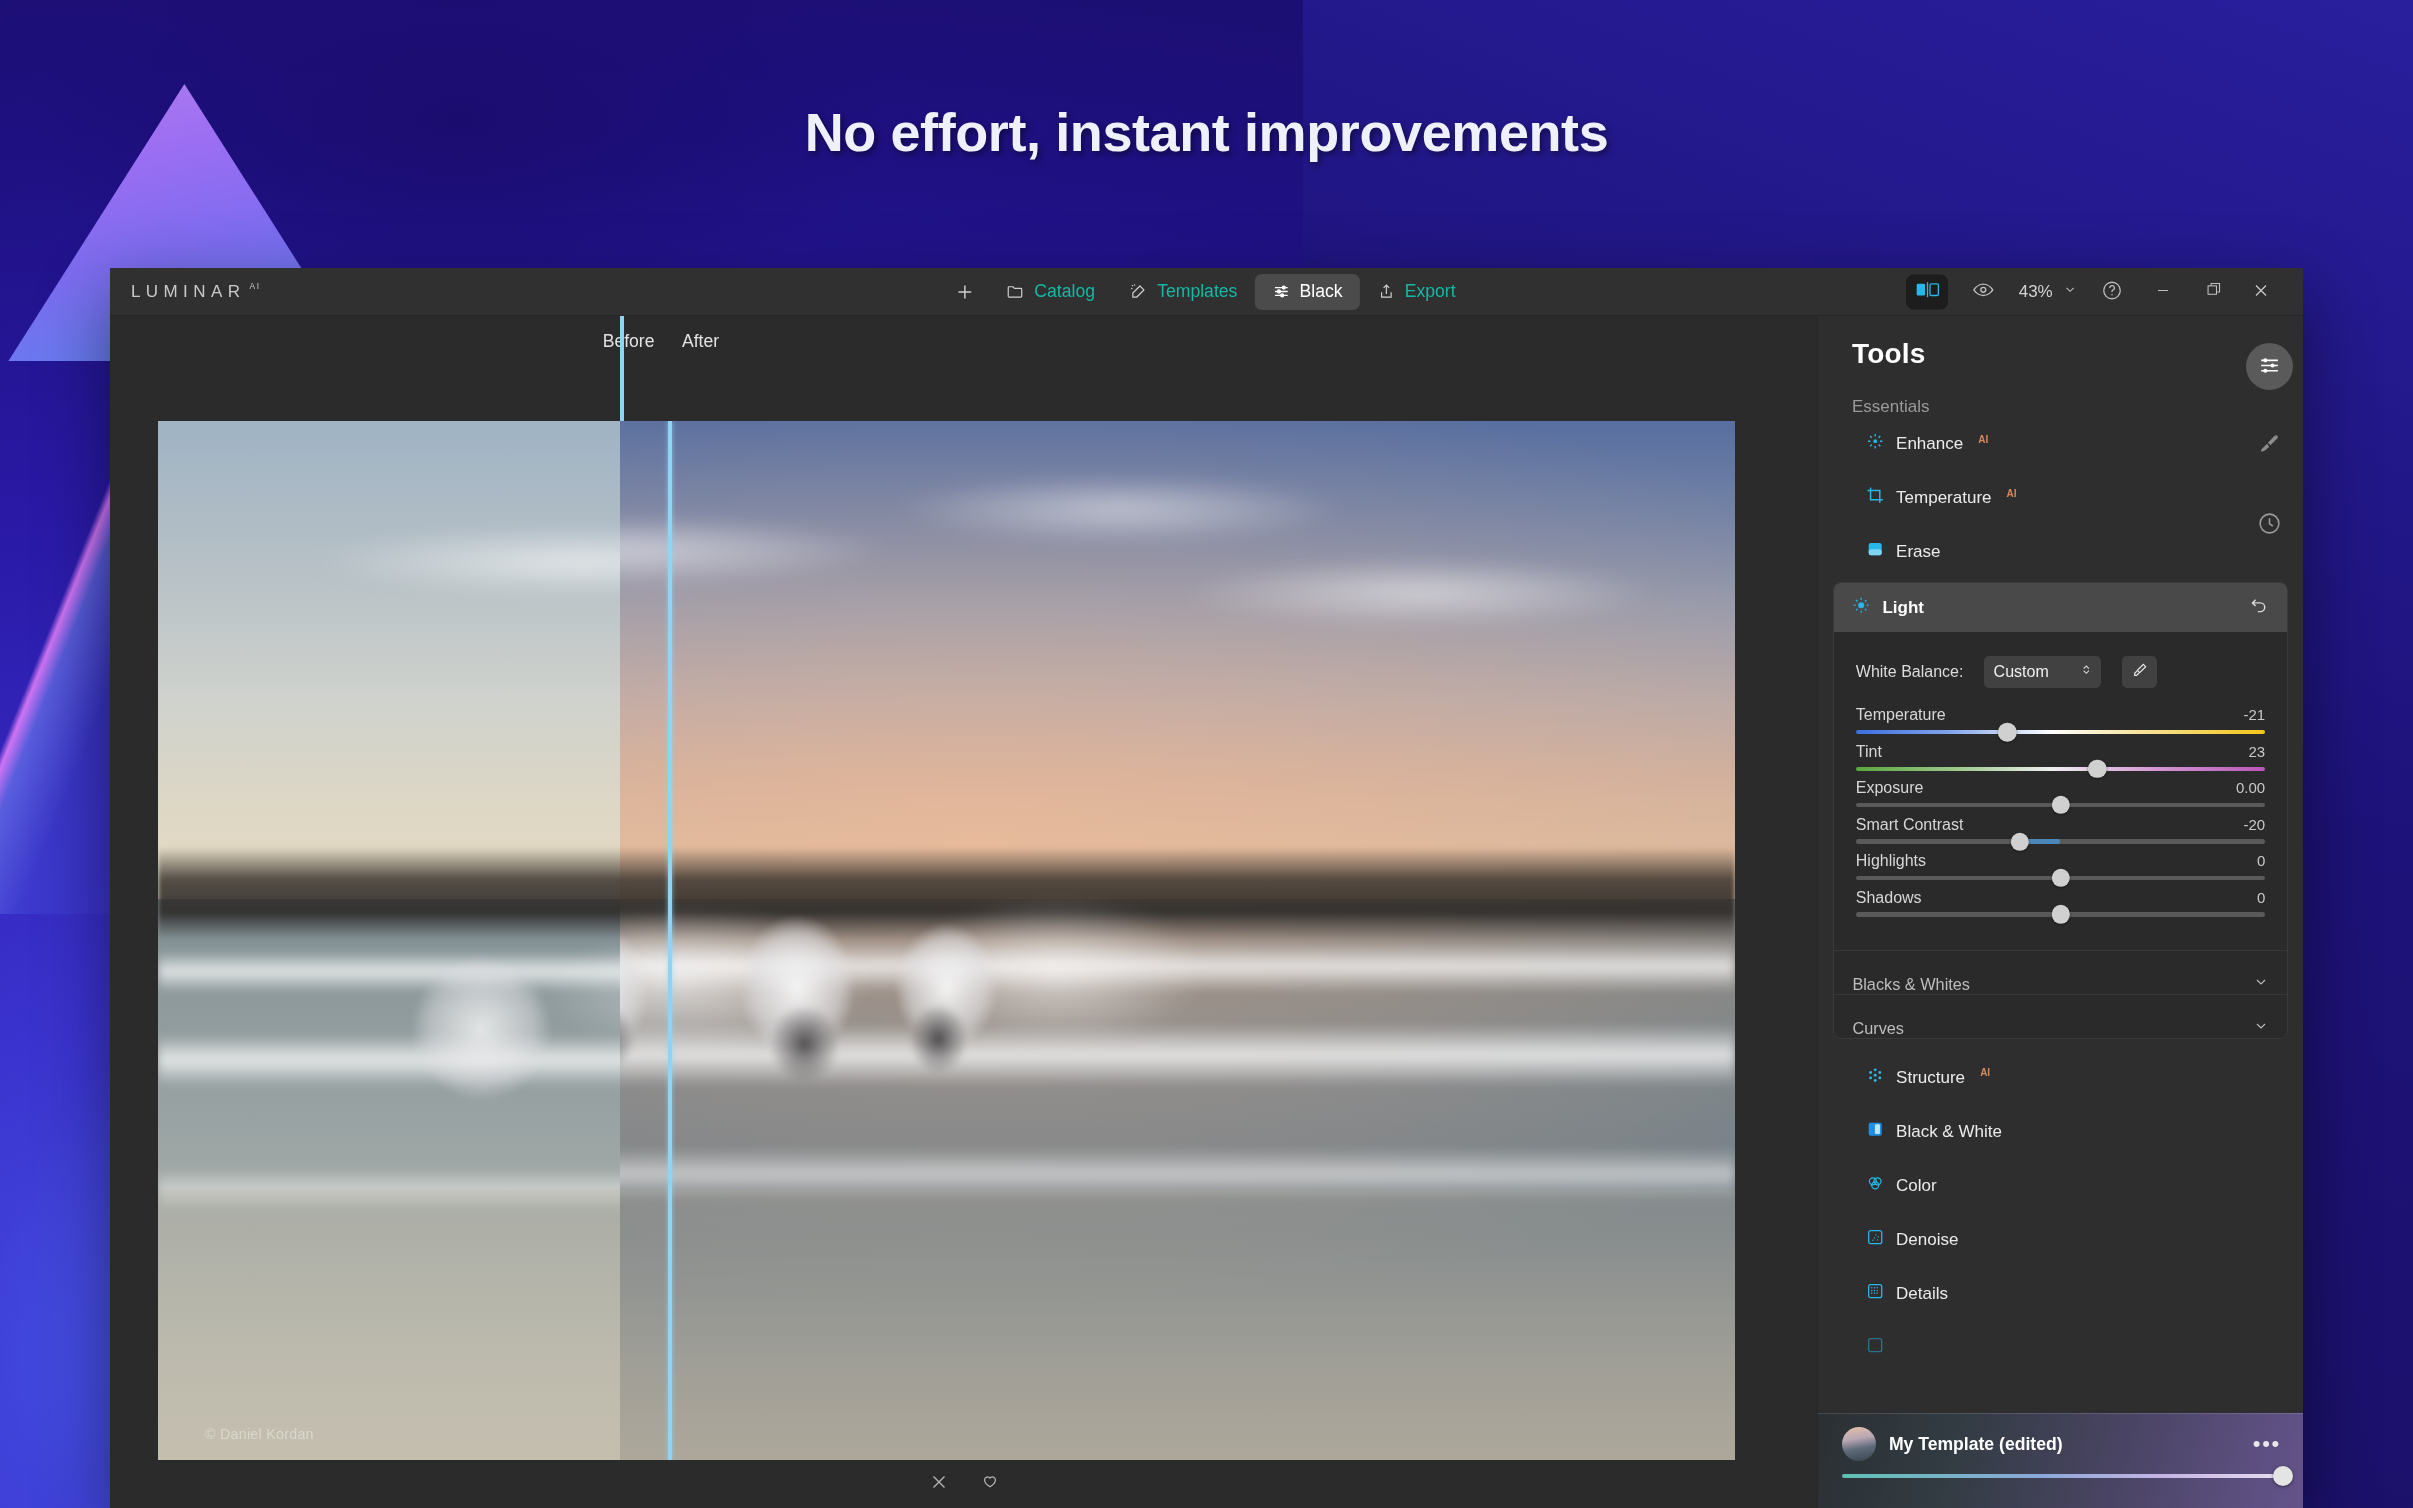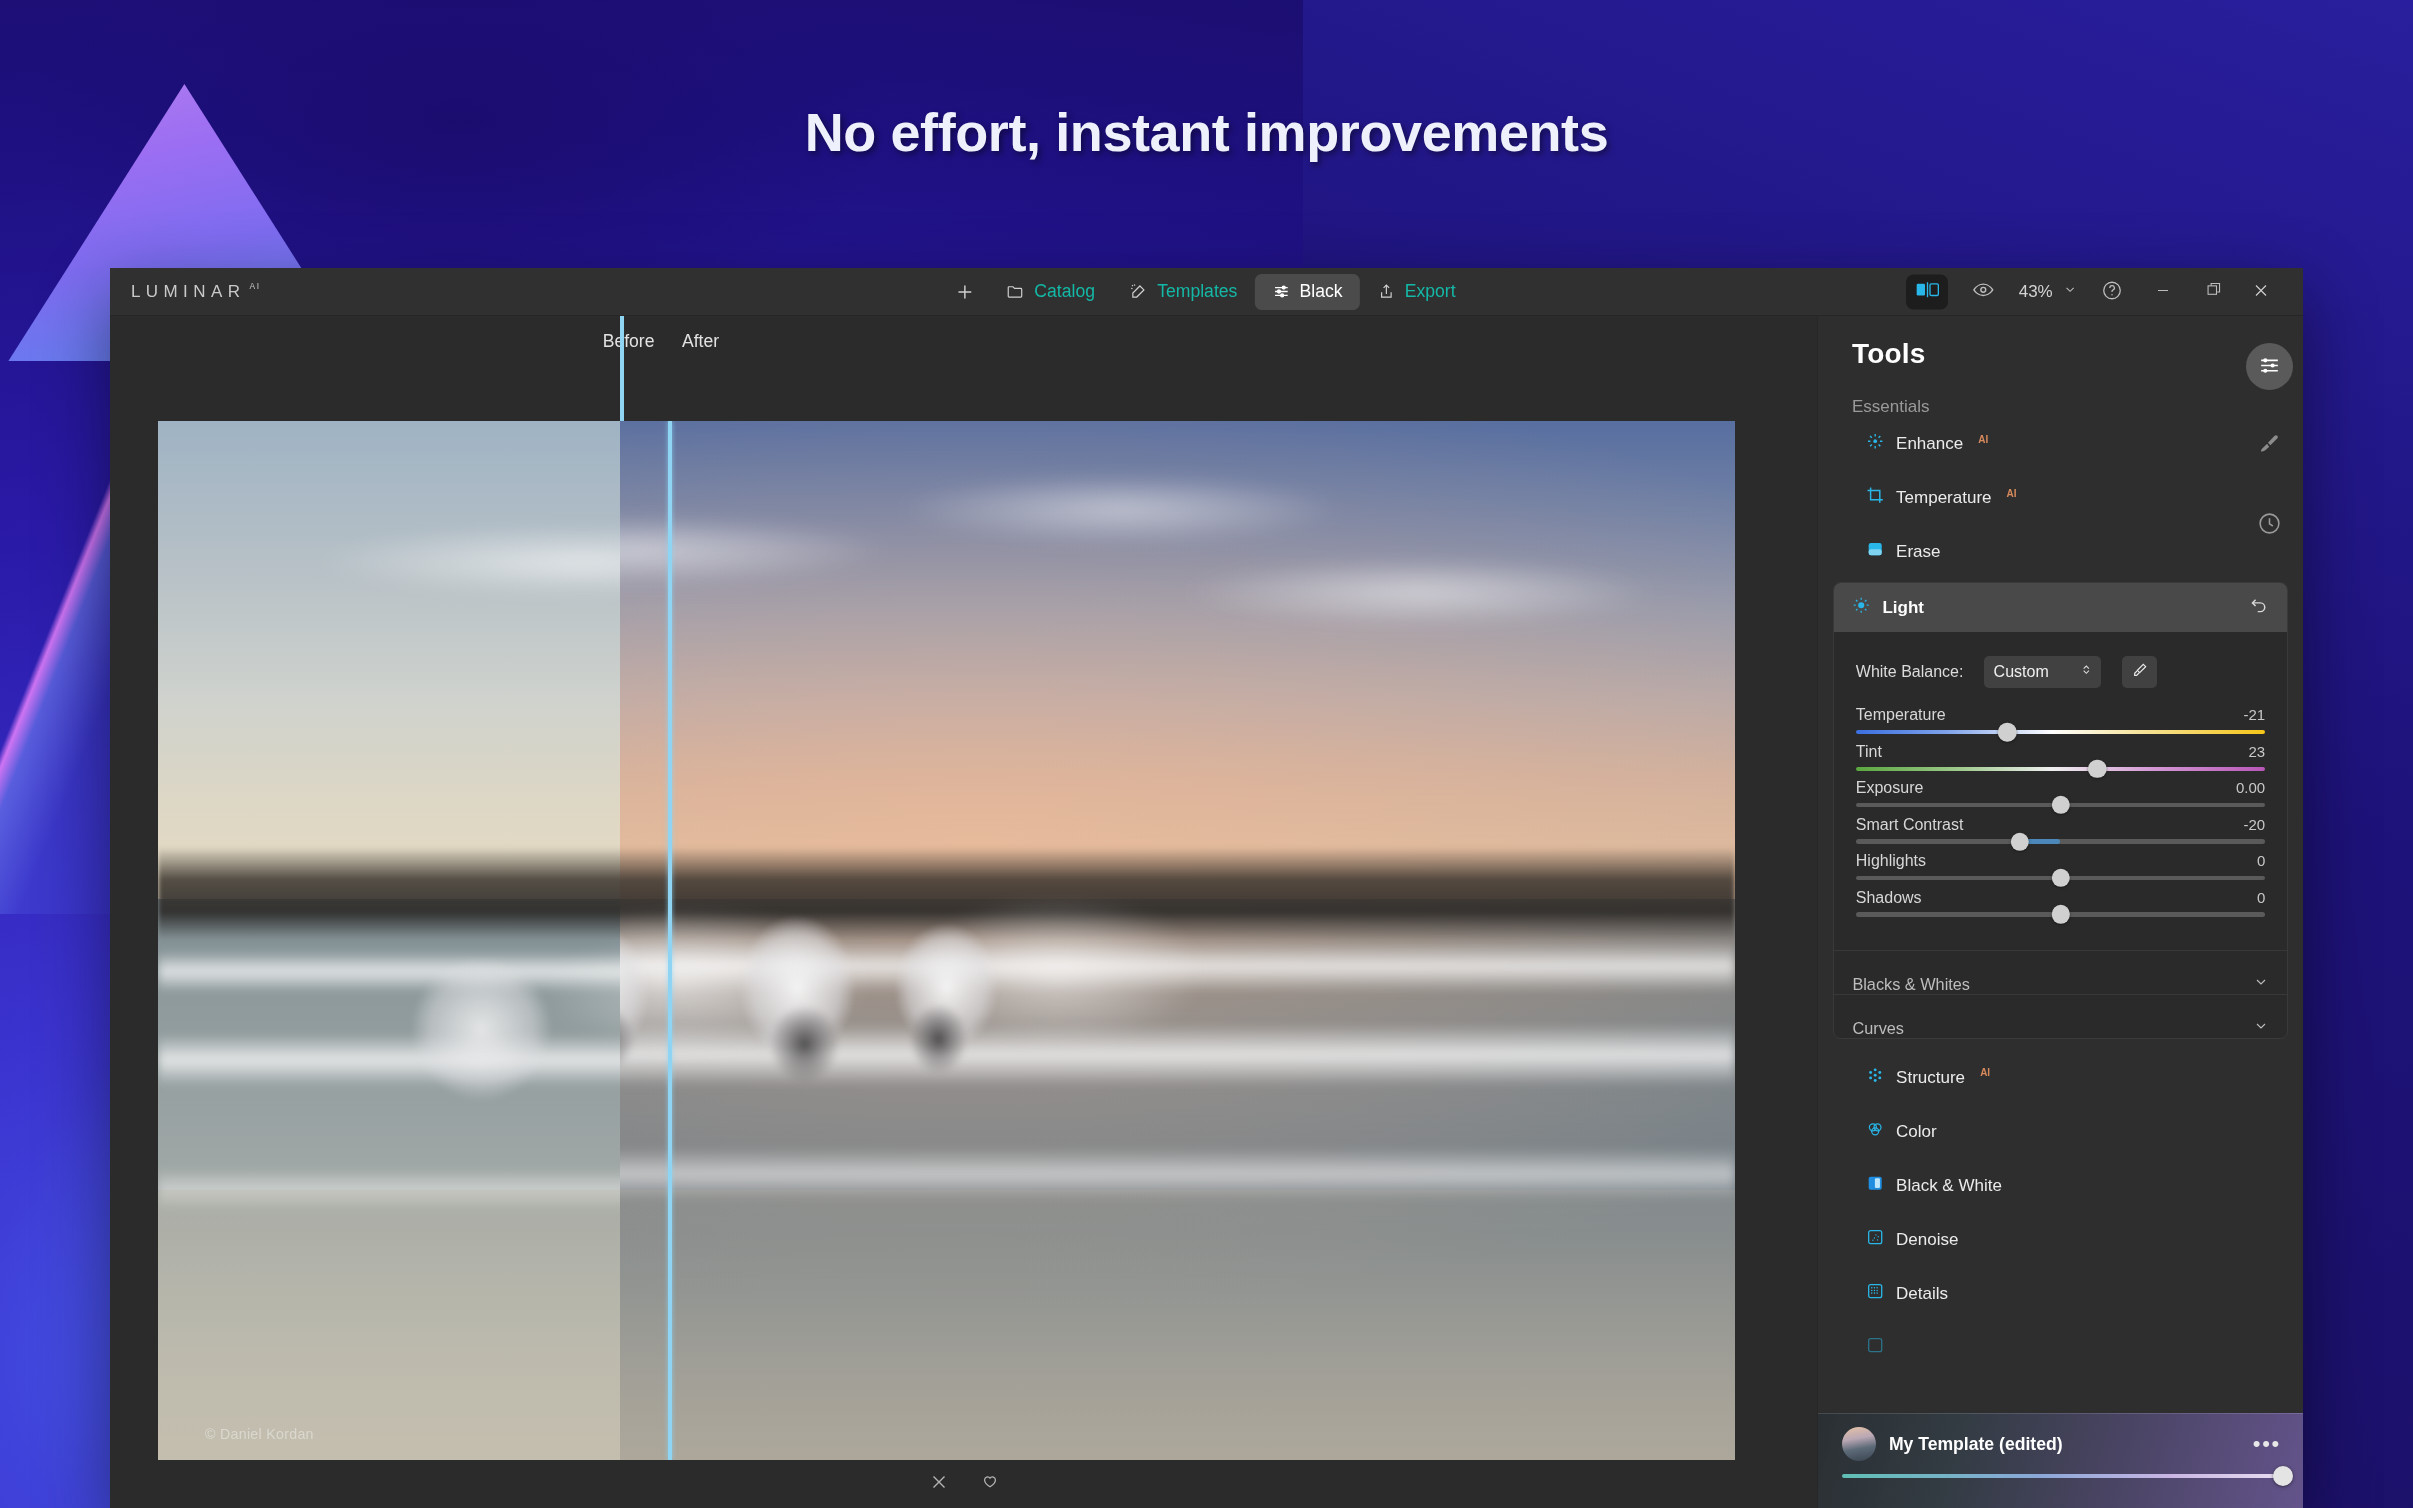--- a/index.html
+++ b/index.html
@@ -676,36 +676,36 @@
                   <circle cx="6" cy="15.5" r="1.9"></circle>
                   <circle cx="6" cy="8.5" r="1.9"></circle>
                   <circle cx="12" cy="12" r="1.9"></circle>
               </svg>
             </span>
             <span>Structure</span>
             <span class="ai">AI</span>
           </div>
           <div class="tool-row">
             <span>
+              <svg width="18.4" height="18.4" viewBox="0 0 24 24">
+                  <rect x="3.5" y="3.5" width="17" height="17" rx="2.5" fill="#1f8ee0"></rect>
+                  <rect x="11.6" y="5.6" width="6.6" height="12.8" rx="1.6" fill="#bfe6ff"></rect>
+                </svg>
+            </span>
+            <span>Black &amp; White</span>
+          </div>
+          <div class="tool-row">
+            <span>
               <svg width="18.4" height="18.4" viewBox="0 0 24 24" stroke="#29b6e8" stroke-width="1.6" fill="none">
                 <circle cx="9" cy="9.6" r="4.6"></circle>
                   <circle cx="15" cy="9.6" r="4.6"></circle>
                   <circle cx="12" cy="14.8" r="4.6"></circle>
               </svg>
             </span>
             <span>Color</span>
-          </div>
-          <div class="tool-row">
-            <span>
-              <svg width="18.4" height="18.4" viewBox="0 0 24 24">
-                  <rect x="3.5" y="3.5" width="17" height="17" rx="2.5" fill="#1f8ee0"></rect>
-                  <rect x="11.6" y="5.6" width="6.6" height="12.8" rx="1.6" fill="#bfe6ff"></rect>
-                </svg>
-            </span>
-            <span>Black &amp; White</span>
           </div>
           <div class="tool-row">
             <span>
               <svg width="18.4" height="18.4" viewBox="0 0 24 24">
                   <rect x="3.5" y="3.5" width="17" height="17" rx="2.5" fill="none" stroke="#29b6e8" stroke-width="1.7"></rect>
                 <g fill="#29b6e8">
                     <circle cx="13" cy="9" r=".9"></circle>
                     <circle cx="16" cy="11.5" r=".9"></circle>
                     <circle cx="11" cy="13" r=".9"></circle>
                     <circle cx="15" cy="15.5" r=".9"></circle>

